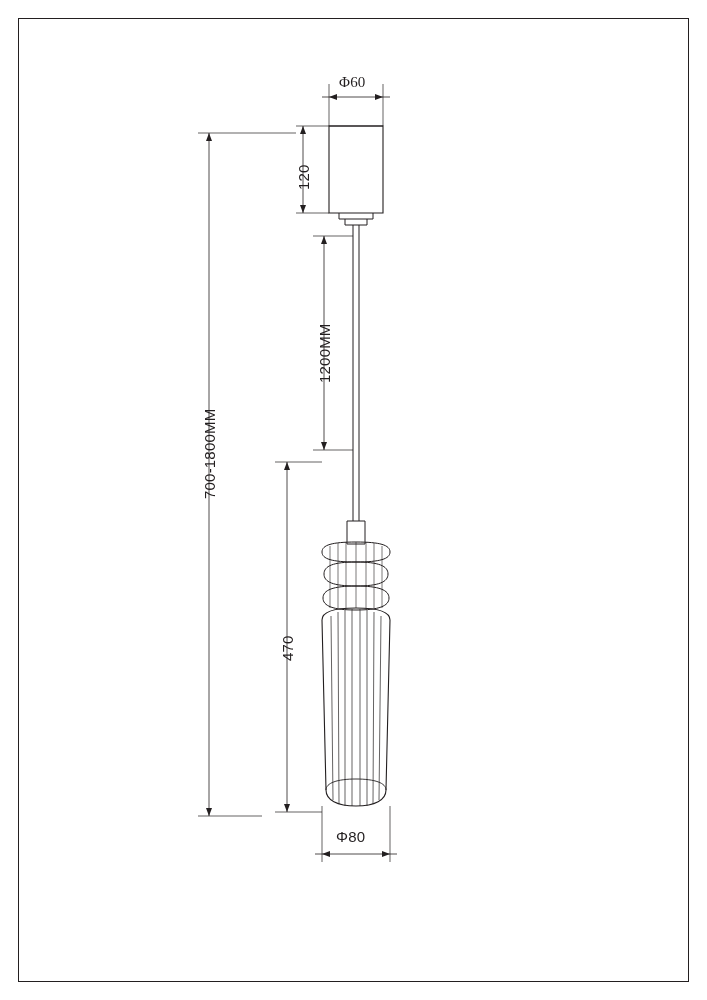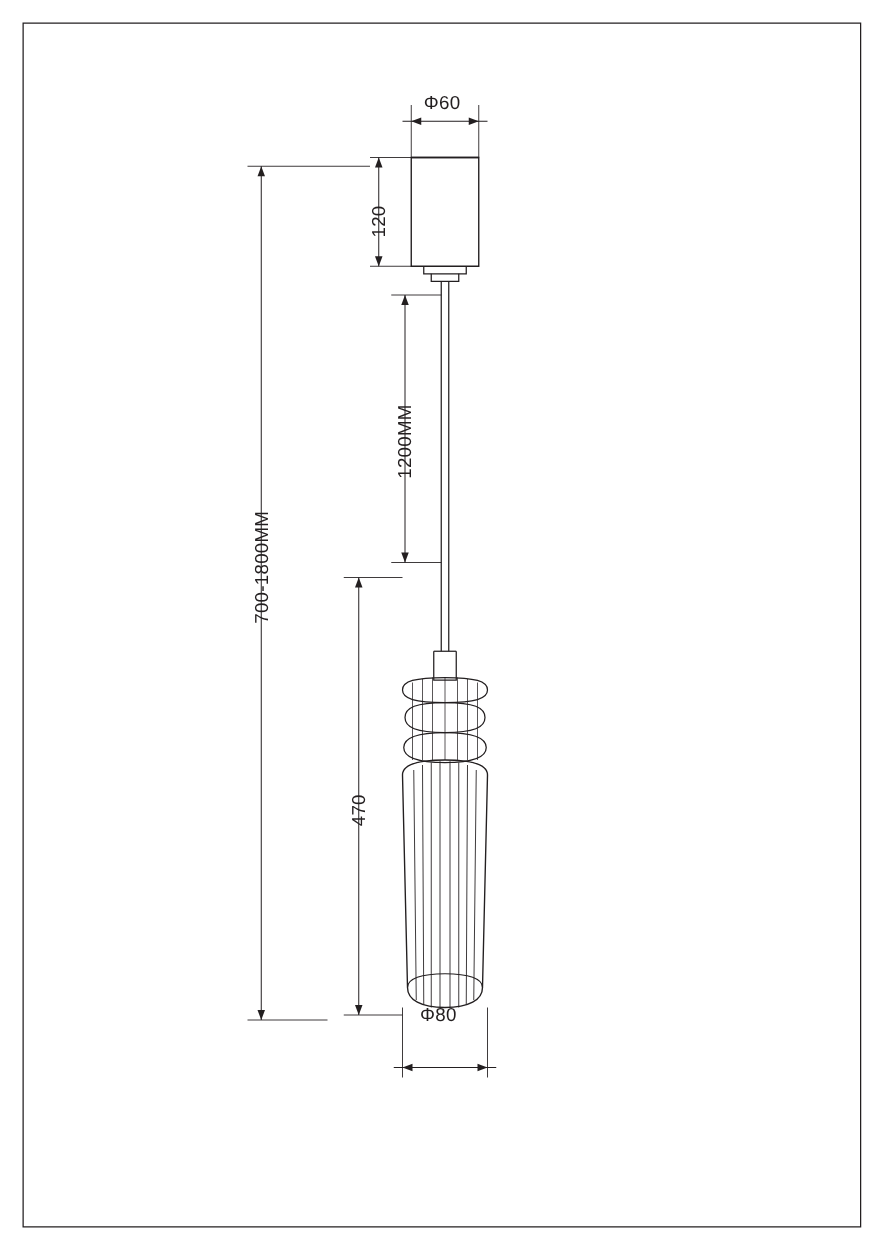--- a/index.html
+++ b/index.html
@@ -145,25 +145,25 @@
         <line x1="322" y1="806" x2="322" y2="862" stroke="#231f20" stroke-width="0.7"></line>
         <line x1="390" y1="806" x2="390" y2="862" stroke="#231f20" stroke-width="0.7"></line>
         <line x1="315" y1="854" x2="397" y2="854" stroke="#231f20" stroke-width="0.8"></line>
         <path d="M322,854 L330,851 L330,857 Z" fill="#231f20" stroke="none"></path>
         <path d="M390,854 L382,851 L382,857 Z" fill="#231f20" stroke="none"></path>
       </g>
 
     </g>
   </svg>
 
-  <div class="dimlabel" style="left:339px; top:74px;">Φ60</div>
+  <div class="dimlabel" style="left:339px; top:74px;font-family:Liberation Serif, serif;">Φ60</div>
 
   <div class="dimlabel vert" style="left:295px; top:190px;">120</div>
 
   <div class="dimlabel vert" style="left:316px; top:383px;">1200MM</div>
 
   <div class="dimlabel vert" style="left:279px; top:661px;">470</div>
 
   <div class="dimlabel vert" style="left:201px; top:499px;">700-1800MM</div>
 
-  <div class="dimlabel" style="left:336px; top:804px;">Φ80</div>
+  <div class="dimlabel" style="left:336px; top:828px;">Φ80</div>
 
 </div>
 
 </body></html>

